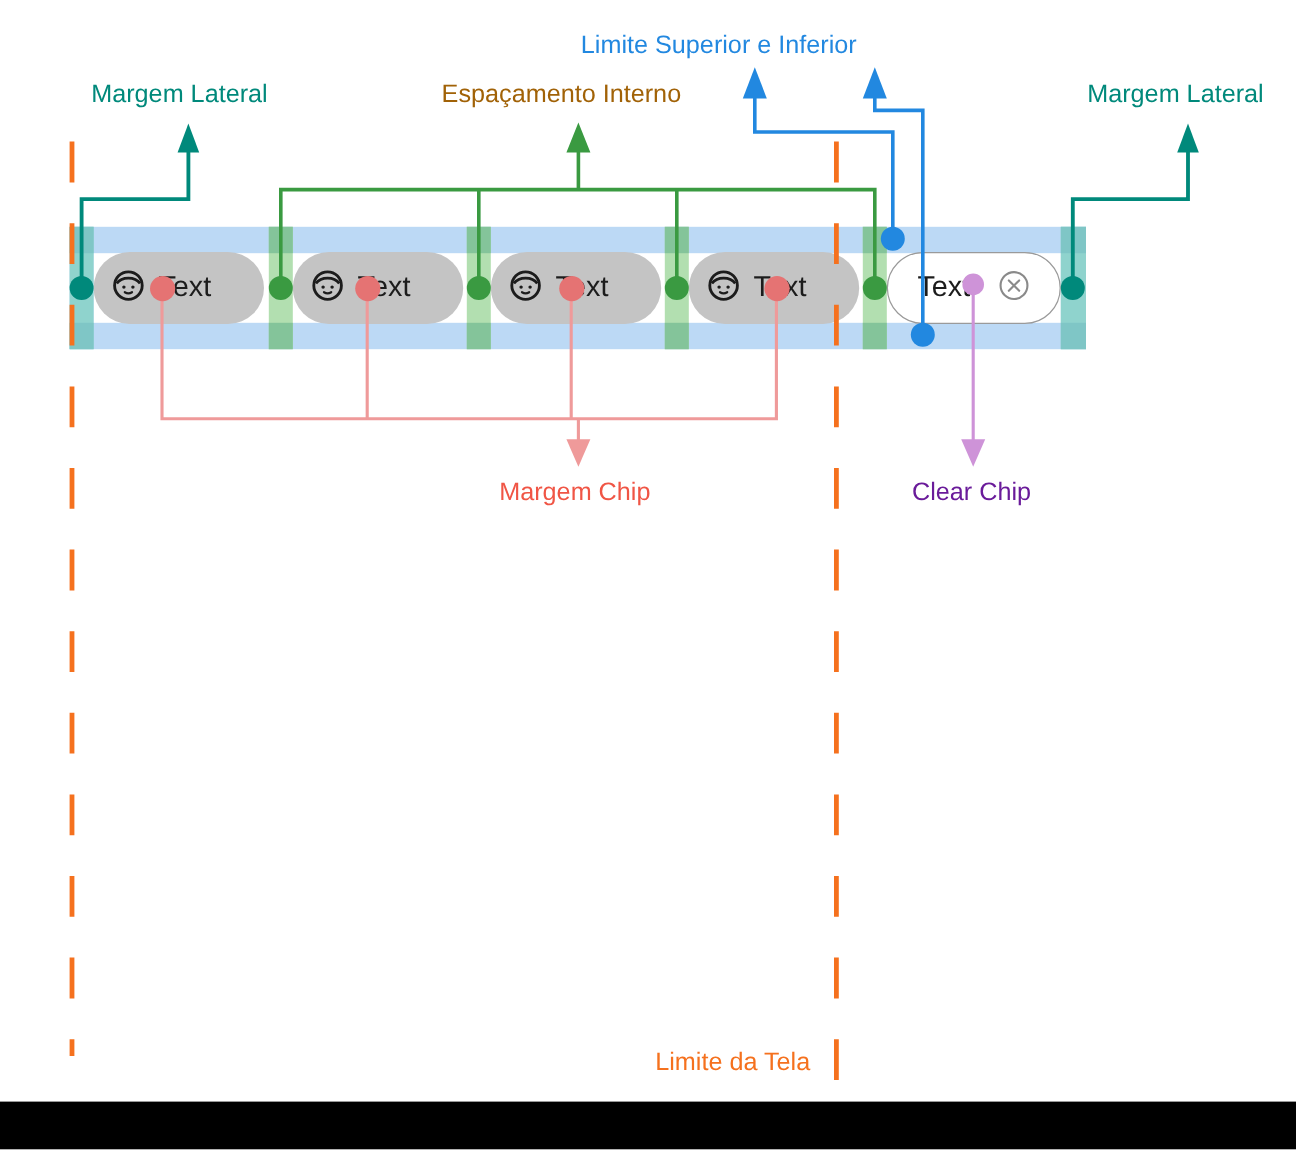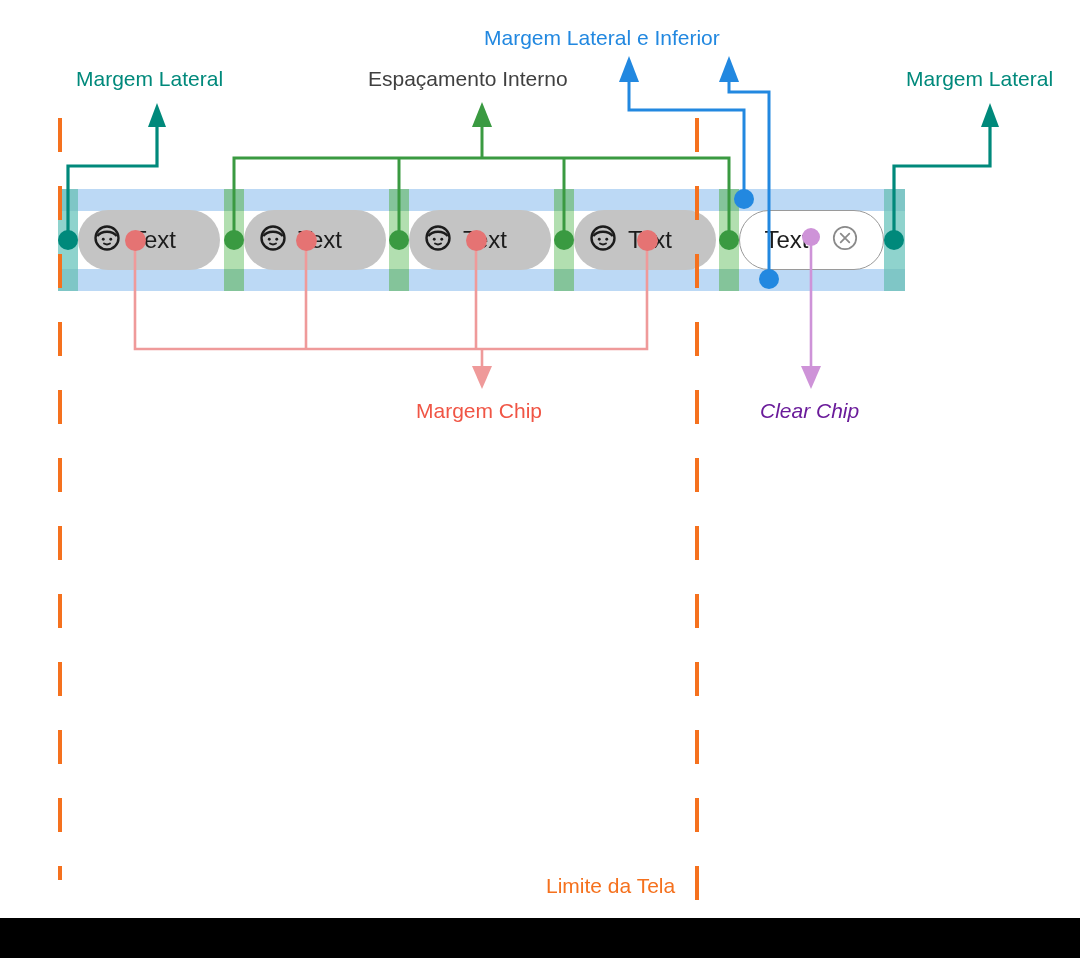--- a/index.html
+++ b/index.html
@@ -211,27 +211,27 @@
 
   <div class="dot" style="left:125px; top:230px; width:21px; height:21px; background:#e57373;"></div>
   <div class="dot" style="left:296px; top:230px; width:21px; height:21px; background:#e57373;"></div>
   <div class="dot" style="left:466px; top:230px; width:21px; height:21px; background:#e57373;"></div>
   <div class="dot" style="left:637px; top:230px; width:21px; height:21px; background:#e57373;"></div>
 
   <div class="dot" style="left:802px; top:228px; width:18px; height:18px; background:#ce93d8;"></div>
 
   <div class="lbl" style="left:76px; top:66px; color:#00897b;">Margem Lateral</div>
 
-  <div class="lbl" style="left:368px; top:66px; color:#404040;">Espaçamento Interno</div>
-
-  <div class="lbl" style="left:484px; top:25px; color:#2288e0;">Margem Lateral e Inferior</div>
+  <div class="lbl" style="left:368px; top:66px; color:#a16207;">Espaçamento Interno</div>
+
+  <div class="lbl" style="left:484px; top:25px; color:#2288e0;">Limite Superior e Inferior</div>
 
   <div class="lbl" style="left:906px; top:66px; color:#00897b;">Margem Lateral</div>
 
   <div class="lbl" style="left:416px; top:398px; color:#f05545;">Margem Chip</div>
 
-  <div class="lbl" style="left:760px; top:398px; color:#6a1b9a;font-style:italic;">Clear Chip</div>
+  <div class="lbl" style="left:760px; top:398px; color:#6a1b9a;">Clear Chip</div>
 
   <div class="lbl" style="left:546px; top:873px; color:#f5711e;text-align:center;">Limite da Tela</div>
 
   <div class="blackbar" style="top:918px; height:40px;"></div>
 
 </div>
 
 </body></html>

